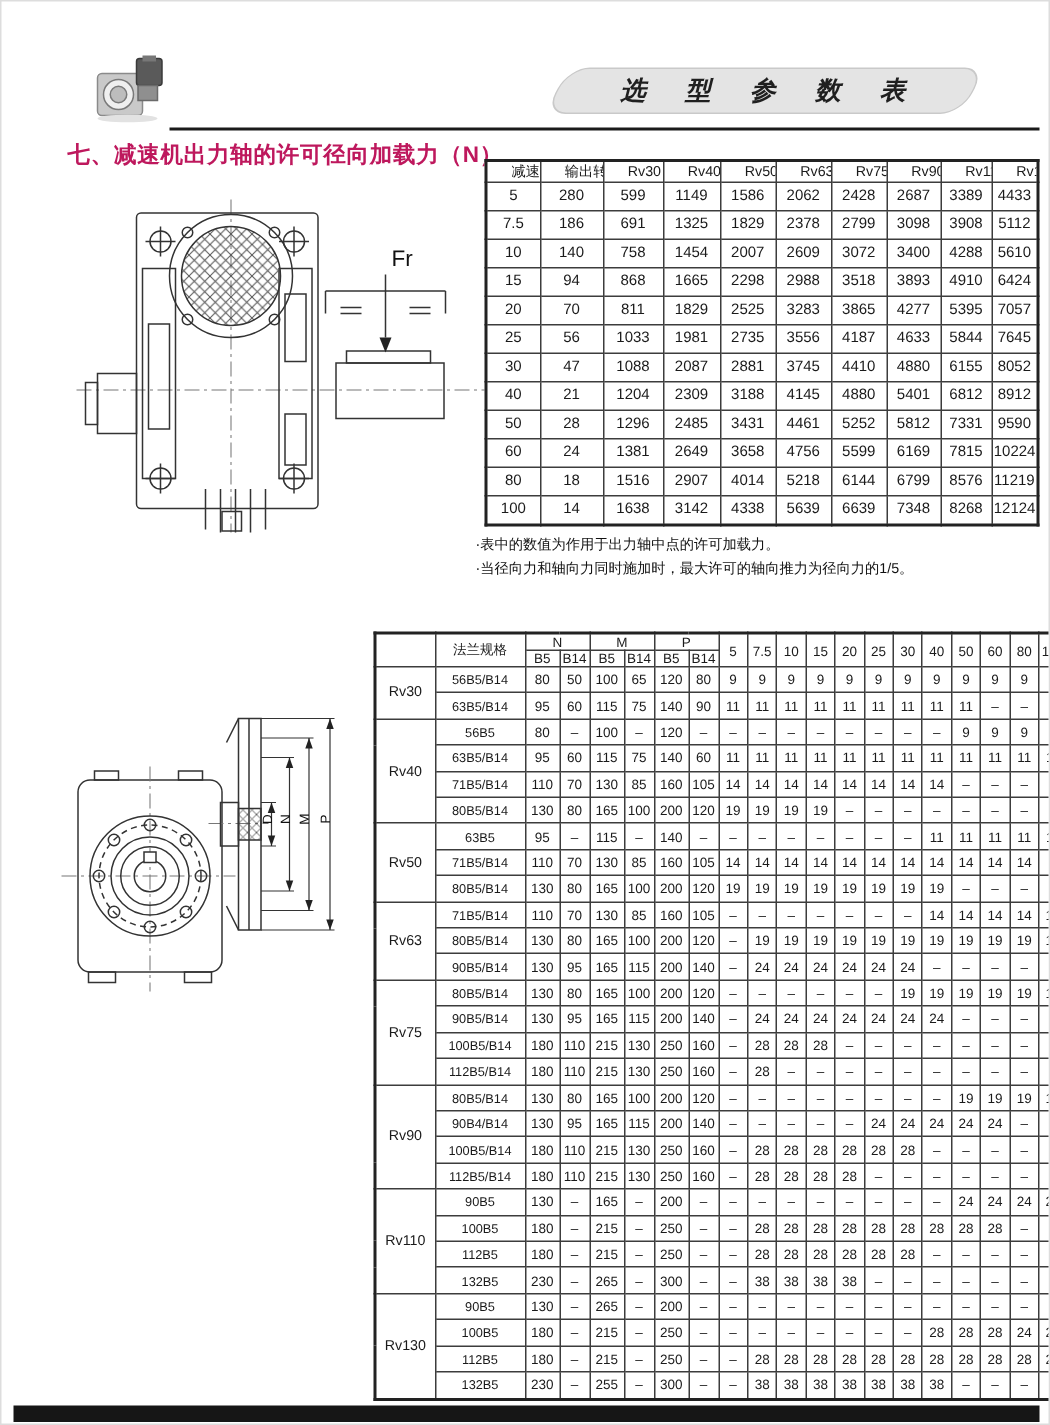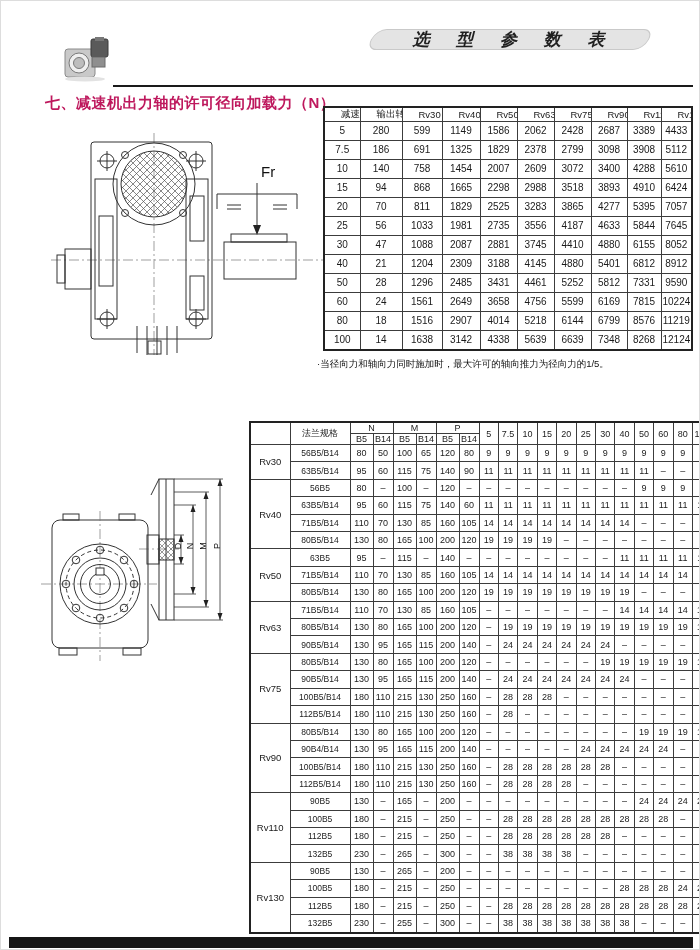--- a/index.html
+++ b/index.html
@@ -1,21 +1,21 @@
 <!DOCTYPE html>
 <html><head>
 <meta charset="utf-8">
 <style>
   html,body{margin:0;padding:0;background:#f2f2f2;}
   .page{position:relative;width:700px;height:950px;background:#ffffff;margin:0 auto;
         font-family:"Liberation Sans","DejaVu Sans",sans-serif;color:#1a1a1a;overflow:hidden;
         border:1px solid #ddd;box-sizing:border-box;}
   
   .logo{position:absolute;left:58px;top:34px;width:56px;height:48px;}
-  .banner{position:absolute;left:370px;top:28px;width:278px;height:21px;}
+  .banner{position:absolute;left:370px;top:44px;width:278px;height:31px;font-family:Liberation Serif, serif;}
   .banner .bg{position:absolute;inset:0;background:#e4e4e4;border:1px solid #c9c9c9;
               border-radius:14px;transform:skewX(-28deg);}
   .banner .txt{position:absolute;inset:0;display:flex;align-items:center;justify-content:center;
                font-size:17px;font-weight:bold;font-style:italic;letter-spacing:11px;color:#1f1f1f;
                padding-left:8px;}
   .header-rule{position:absolute;left:112px;top:84px;width:580px;height:2px;background:#1a1a1a;}
   .sec-title{position:absolute;font-size:15px;font-weight:bold;letter-spacing:0.5px;color:#be185d;}
   #sec7-title{left:44px;top:93px;}
   #sec8-title{left:44px;top:403px;}
   
@@ -258,21 +258,21 @@
           <td>3431</td>
           <td>4461</td>
           <td>5252</td>
           <td>5812</td>
           <td>7331</td>
           <td>9590</td>
         </tr>
         <tr>
           <td>60</td>
           <td>24</td>
-          <td>1561</td>
+          <td>1381</td>
           <td>2649</td>
           <td>3658</td>
           <td>4756</td>
           <td>5599</td>
           <td>6169</td>
           <td>7815</td>
           <td>10224</td>
         </tr>
         <tr>
           <td>80</td>
@@ -295,20 +295,21 @@
           <td>5639</td>
           <td>6639</td>
           <td>7348</td>
           <td>8268</td>
           <td>12124</td>
         </tr>
       </tbody>
   </table>
 
   <div class="notes" id="notes-box">
+      <div>·表中的数值为作用于出力轴中点的许可加载力。</div>
       <div>·当径向力和轴向力同时施加时，最大许可的轴向推力为径向力的1/5。</div>
     </div>
 
 
   <svg id="drawing2" class="drw" width="226" height="208" viewBox="0 0 226 208" fill="none" stroke="#333" stroke-width="1">
     <defs>
       <pattern id="xh2" width="6" height="6" patternUnits="userSpaceOnUse">
         <path d="M0 0 L6 6 M6 0 L0 6" stroke="#555" stroke-width="0.6"></path>
       </pattern>
     </defs>

